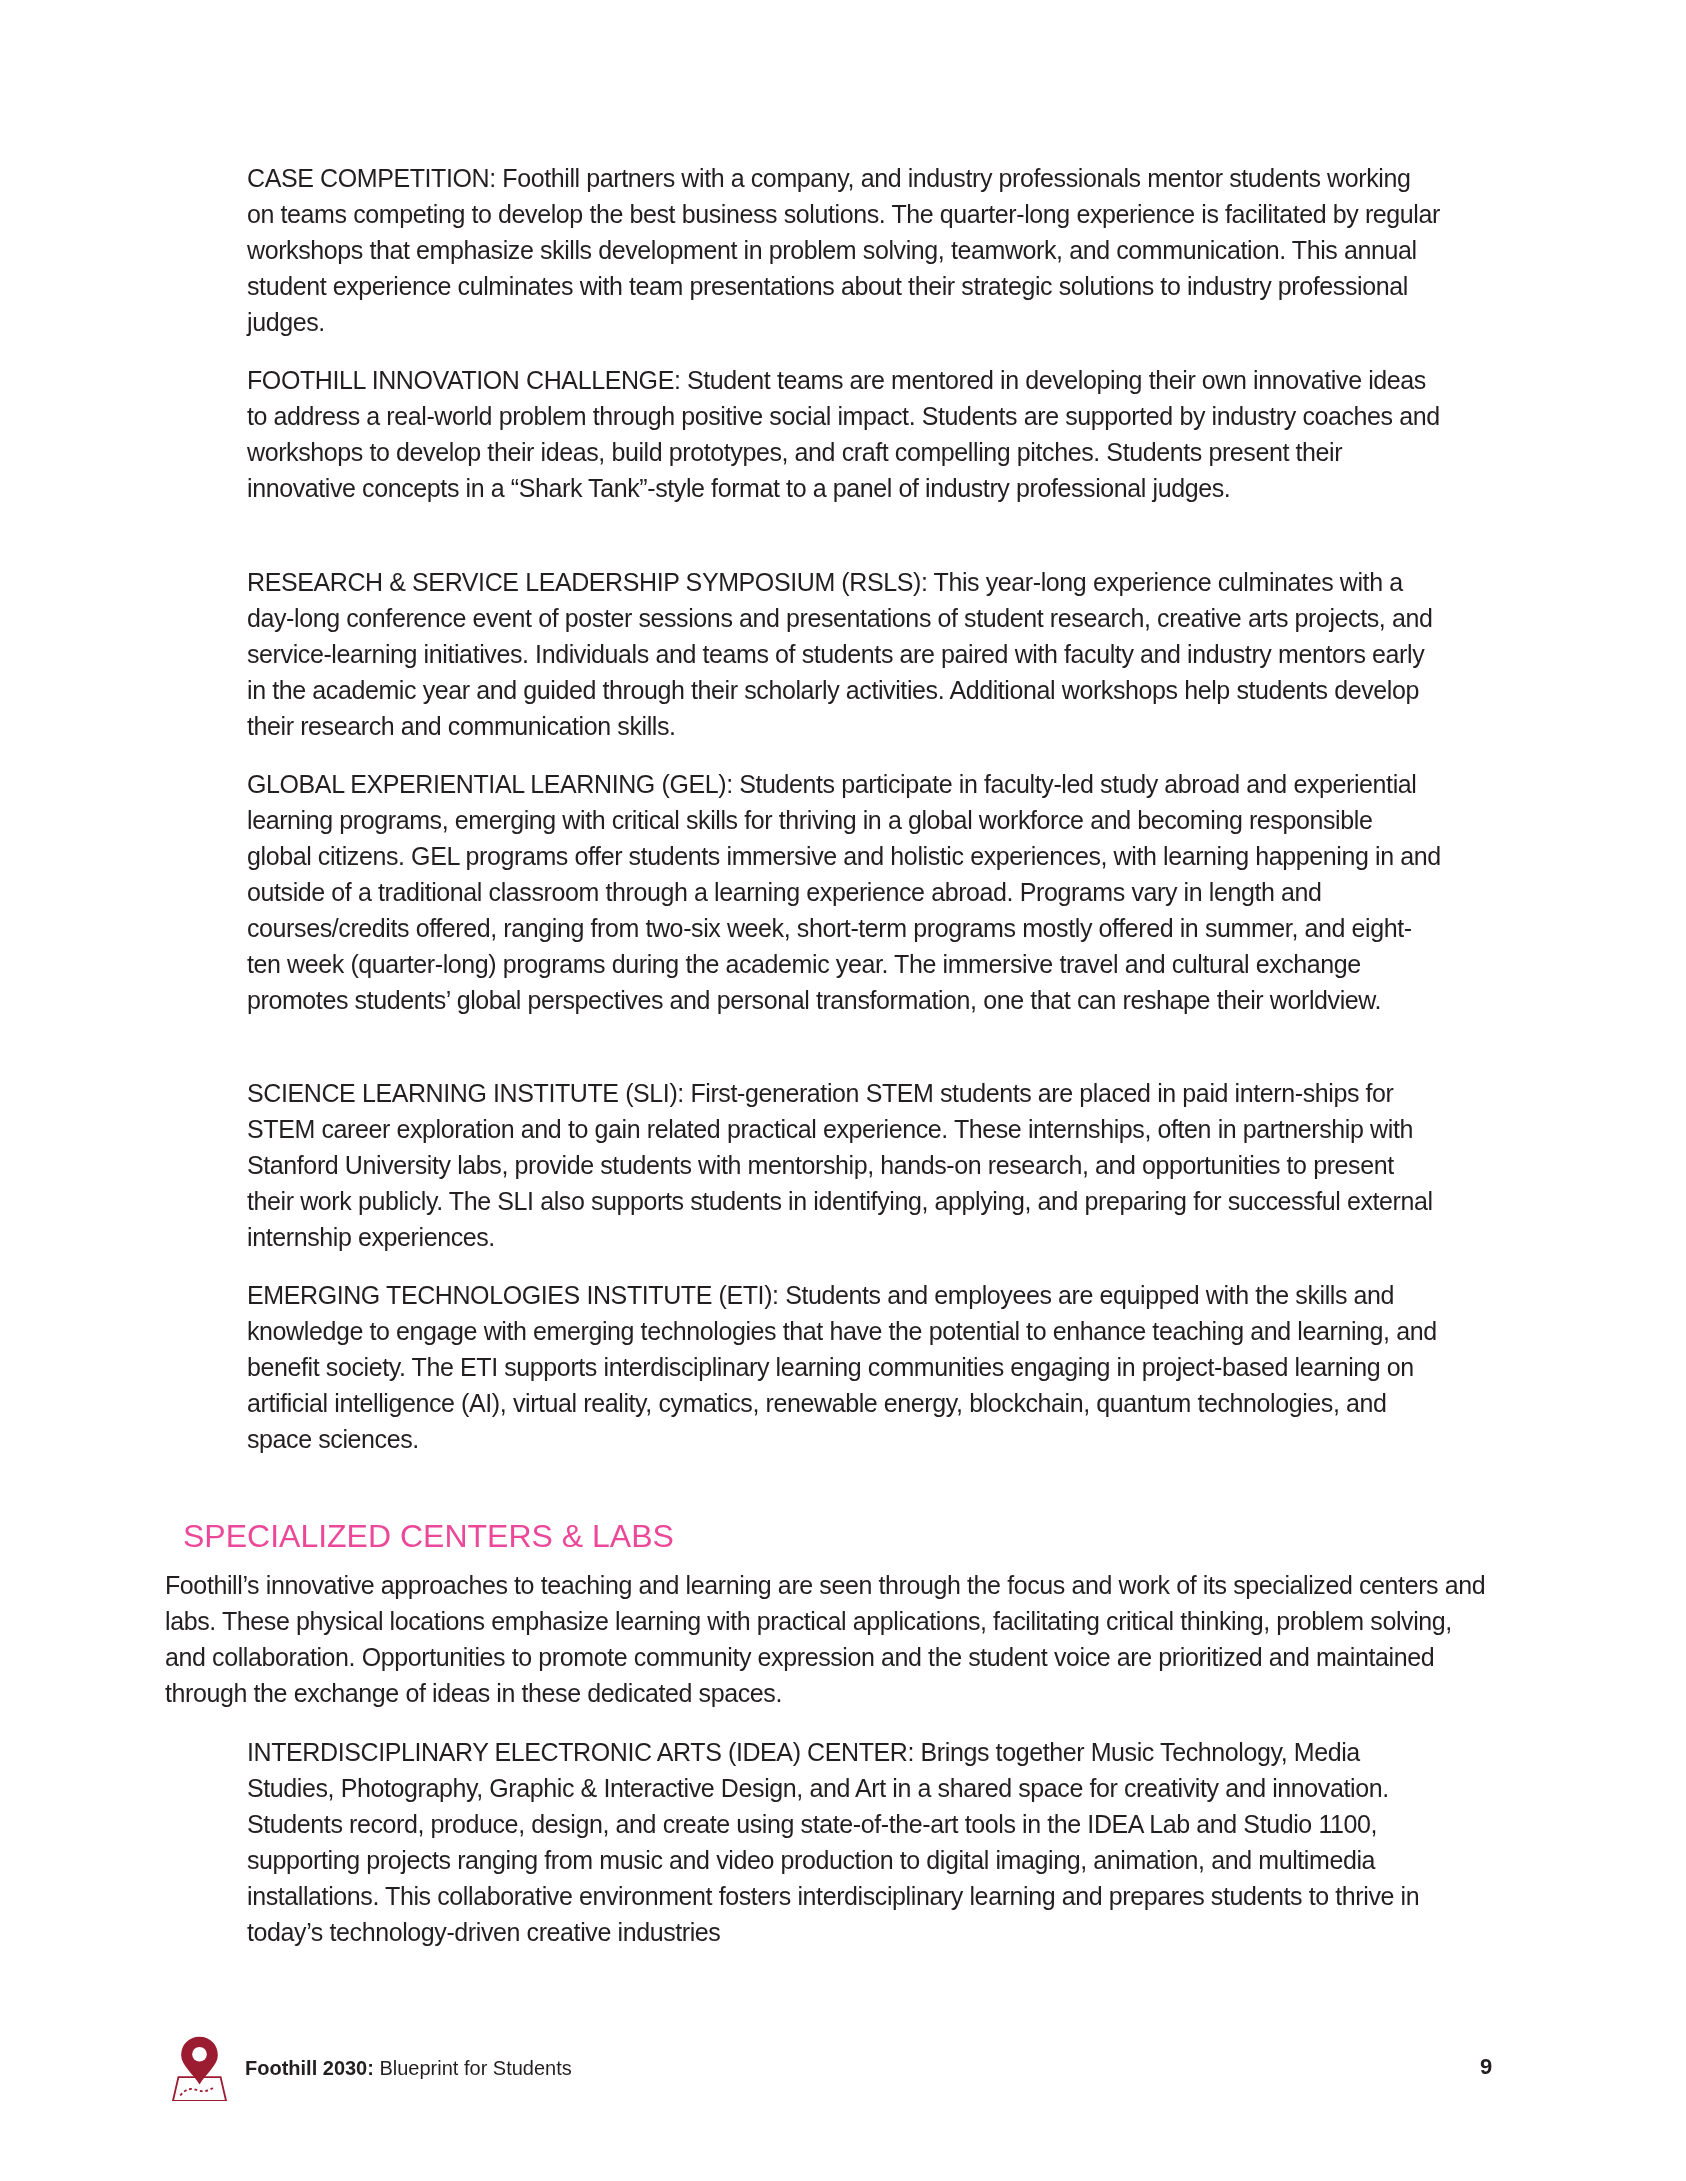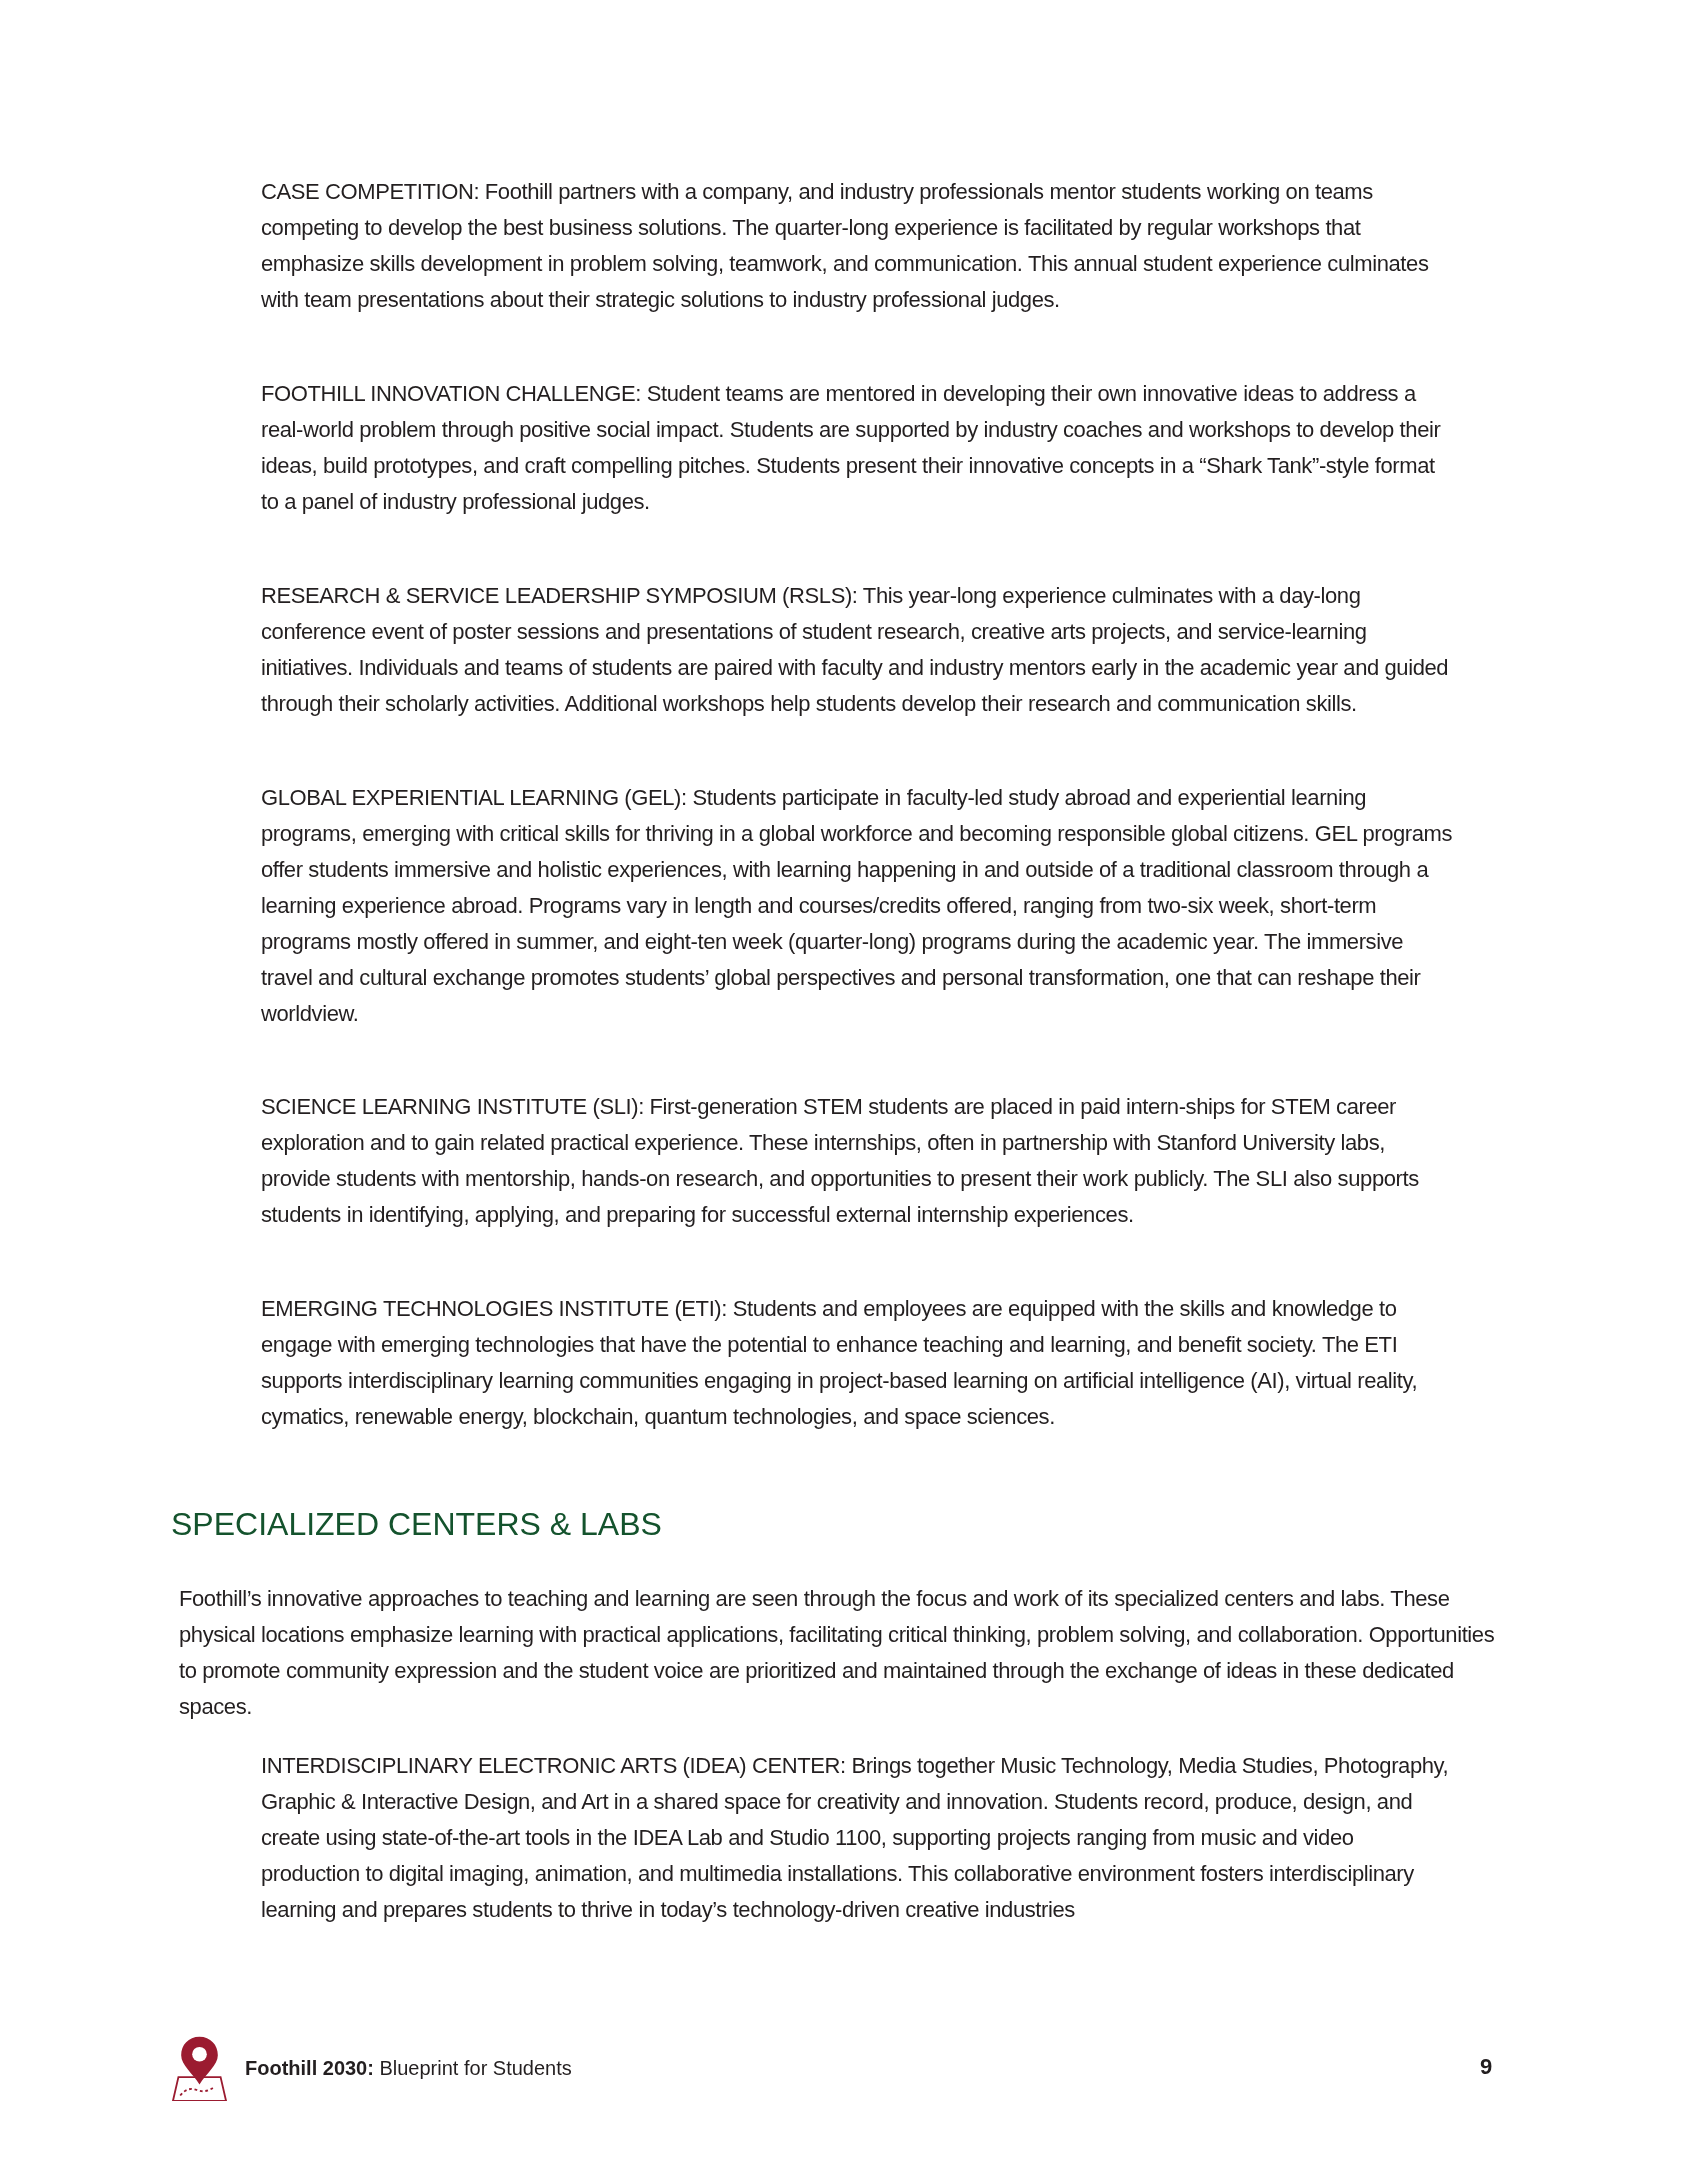--- a/index.html
+++ b/index.html
@@ -5,35 +5,35 @@
     html, body { margin: 0; padding: 0; background: #ffffff; }
     body {
       width: 1686px; height: 2182px; position: relative; overflow: hidden;
       font-family: "Liberation Sans", "DejaVu Sans", sans-serif;
       color: #231f20;
     }
     .para {
       position: absolute;
       left: 245px;
       width: 1194px;
-      font-size: 22px;
+      font-size: 25px;
       line-height: 36px;
       letter-spacing: -0.4px;
-      margin: 16px;
+      margin: 2px;
     }
     .intro { left: 163px; width: 1322px; }
     .heading {
       position: absolute;
       left: 171px; top: 1504px;
-      margin: 0;
+      margin: 12px;
       font-size: 32px;
       line-height: 40px;
       font-weight: normal;
       letter-spacing: 0px;
-      color: #14532d;
+      color: #ec4899;
     }
     .footer-icon { position: absolute; left: 171px; top: 2035px; width: 57px; height: 66px; }
     .footer-text {
       position: absolute; left: 245px; top: 2055px;
       font-size: 20px; line-height: 27.5px; color: #231f20;
     }
     .footer-text b { font-weight: bold; }
     .page-num {
       position: absolute; left: 1480px; top: 2053px;
       font-size: 22px; line-height: 27.5px; font-weight: bold; color: #231f20;

